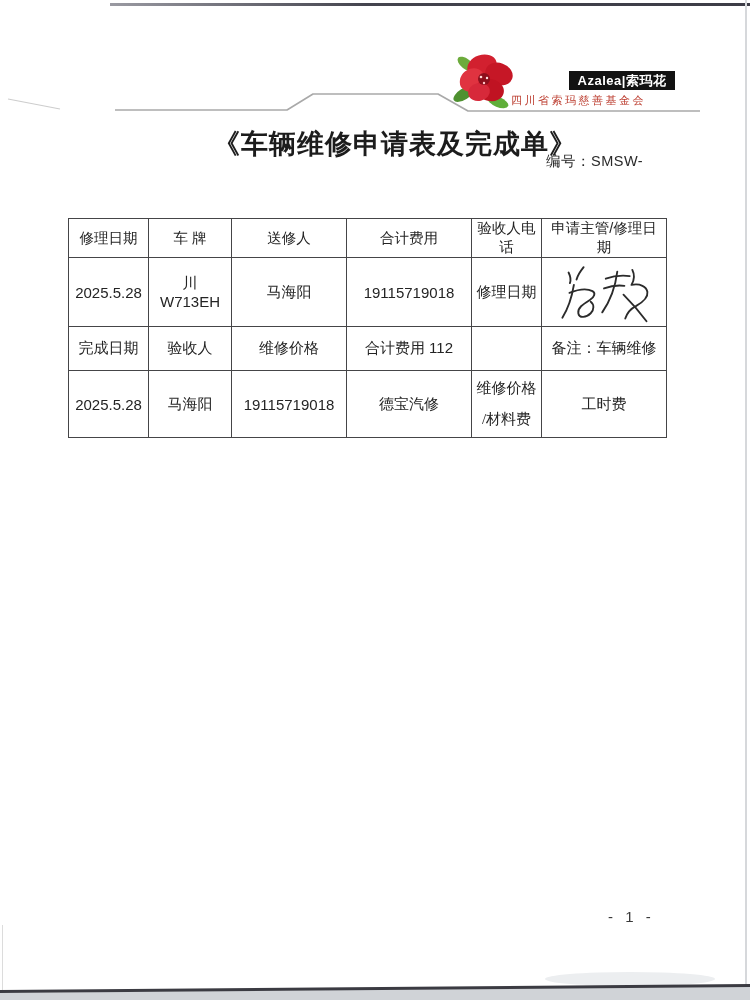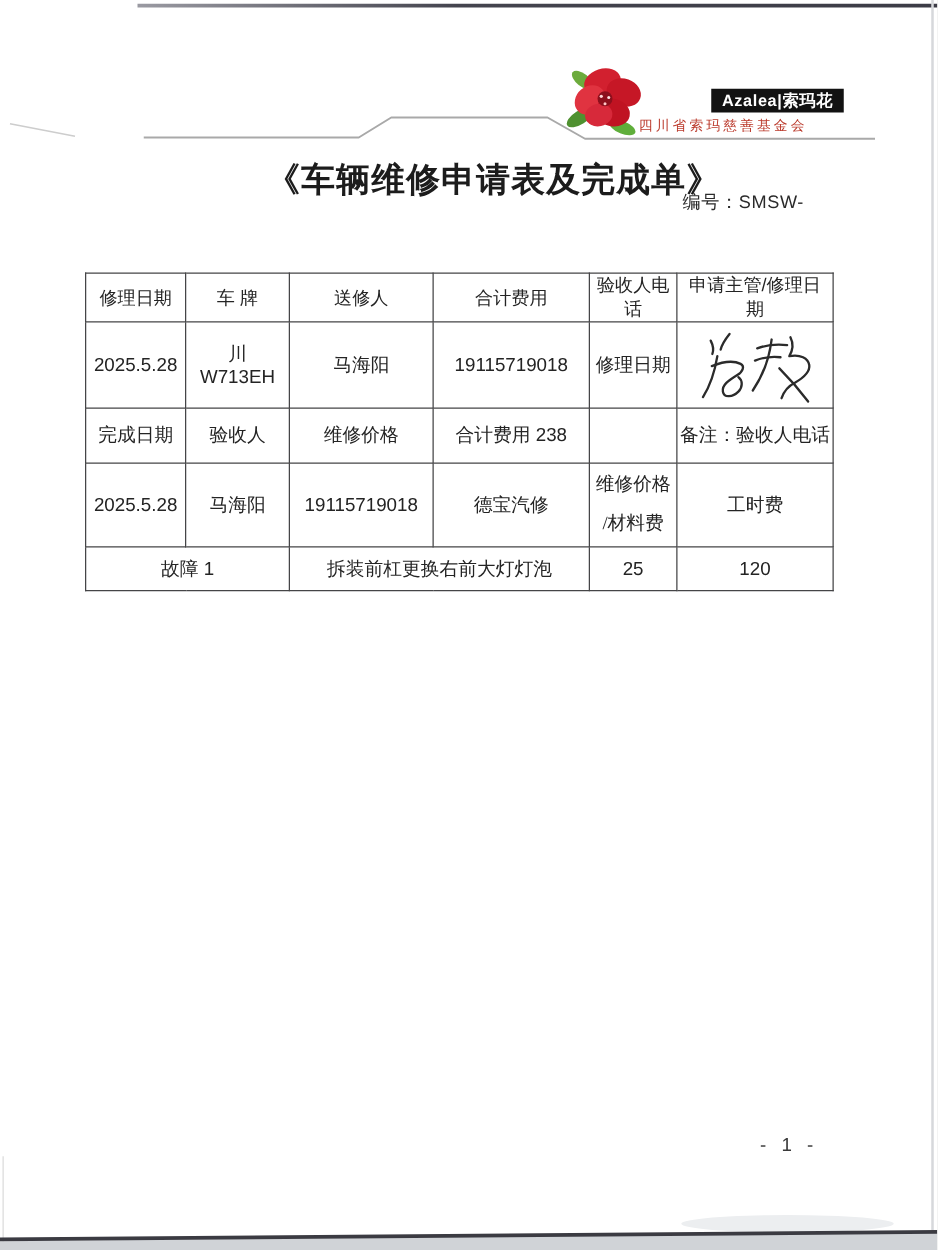--- a/index.html
+++ b/index.html
@@ -134,39 +134,33 @@
               <path d="M92,10 c3,6 2,12 -1,17 c10,-2 17,2 18,8 c1,7 -6,12 -13,16 c-6,3 -10,8 -12,14"></path>
               <path d="M82,38 c8,8 17,18 26,30"></path>
             </svg>
           </div>
         </td>
       </tr>
       <tr class="r3">
         <td>完成日期</td>
         <td>验收人</td>
         <td>维修价格</td>
-        <td>合计费用 238</td>
+        <td>合计费用 112</td>
         <td></td>
-        <td>备注：验收人电话</td>
+        <td>备注：车辆维修</td>
       </tr>
       <tr class="r4">
         <td>2025.5.28</td>
         <td>马海阳</td>
         <td>19115719018</td>
         <td>德宝汽修</td>
         <td class="two-line">
           <div>维修价格</div>
           <div>/材料费</div>
         </td>
         <td>工时费</td>
       </tr>
-      <tr class="r5">
-        <td colspan="2">故障 1</td>
-        <td colspan="2">拆装前杠更换右前大灯灯泡</td>
-        <td>25</td>
-        <td>120</td>
-      </tr>
     </tbody>
   </table>
 
   <div class="page-no">- 1 -</div>
 
 </div>
 
 </body></html>

